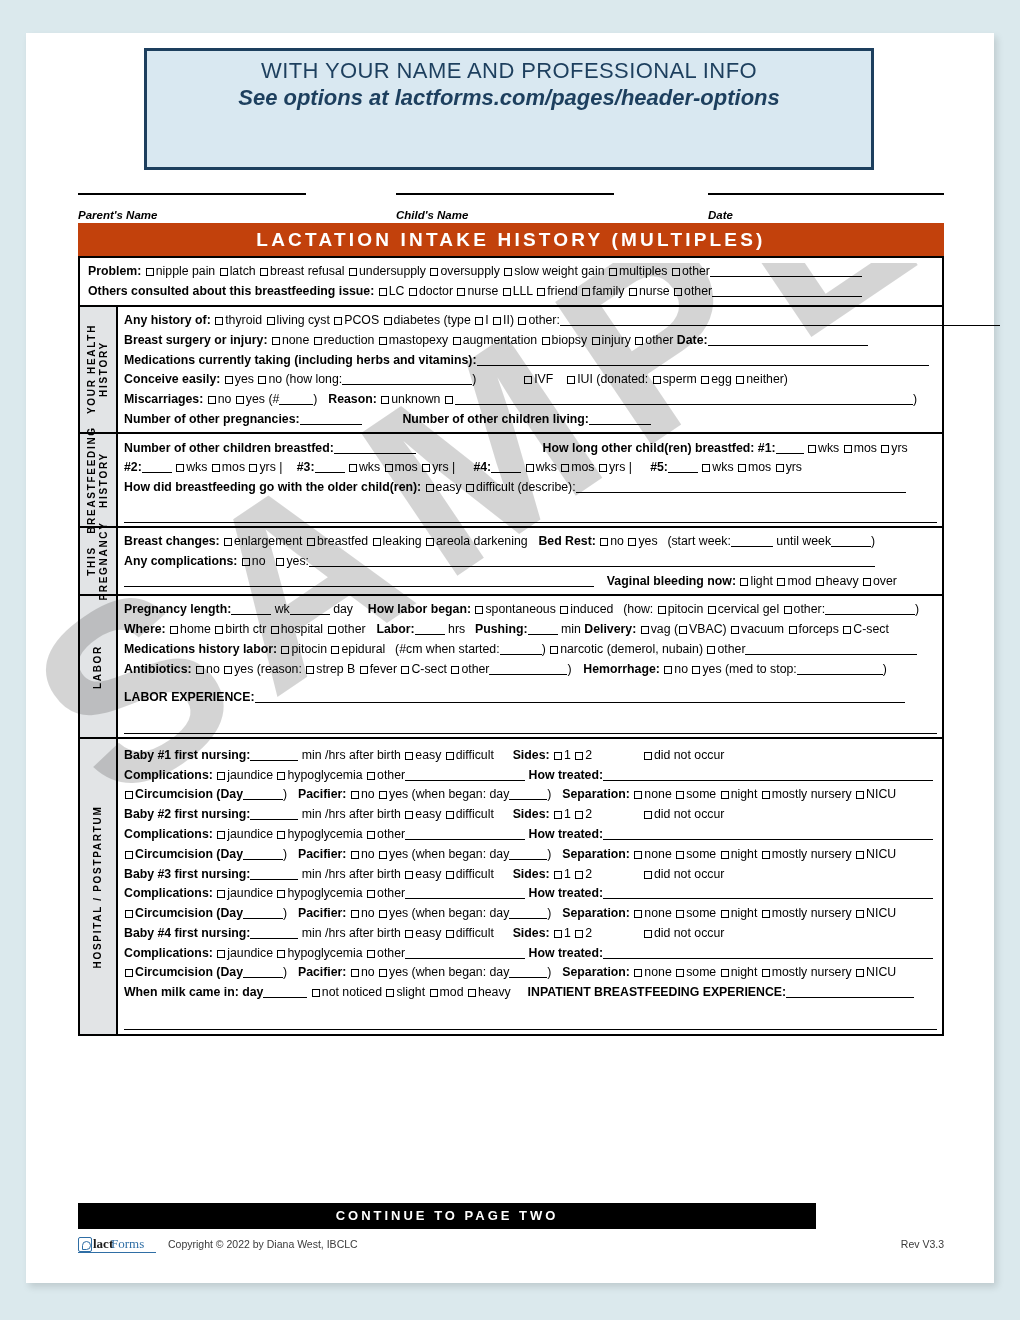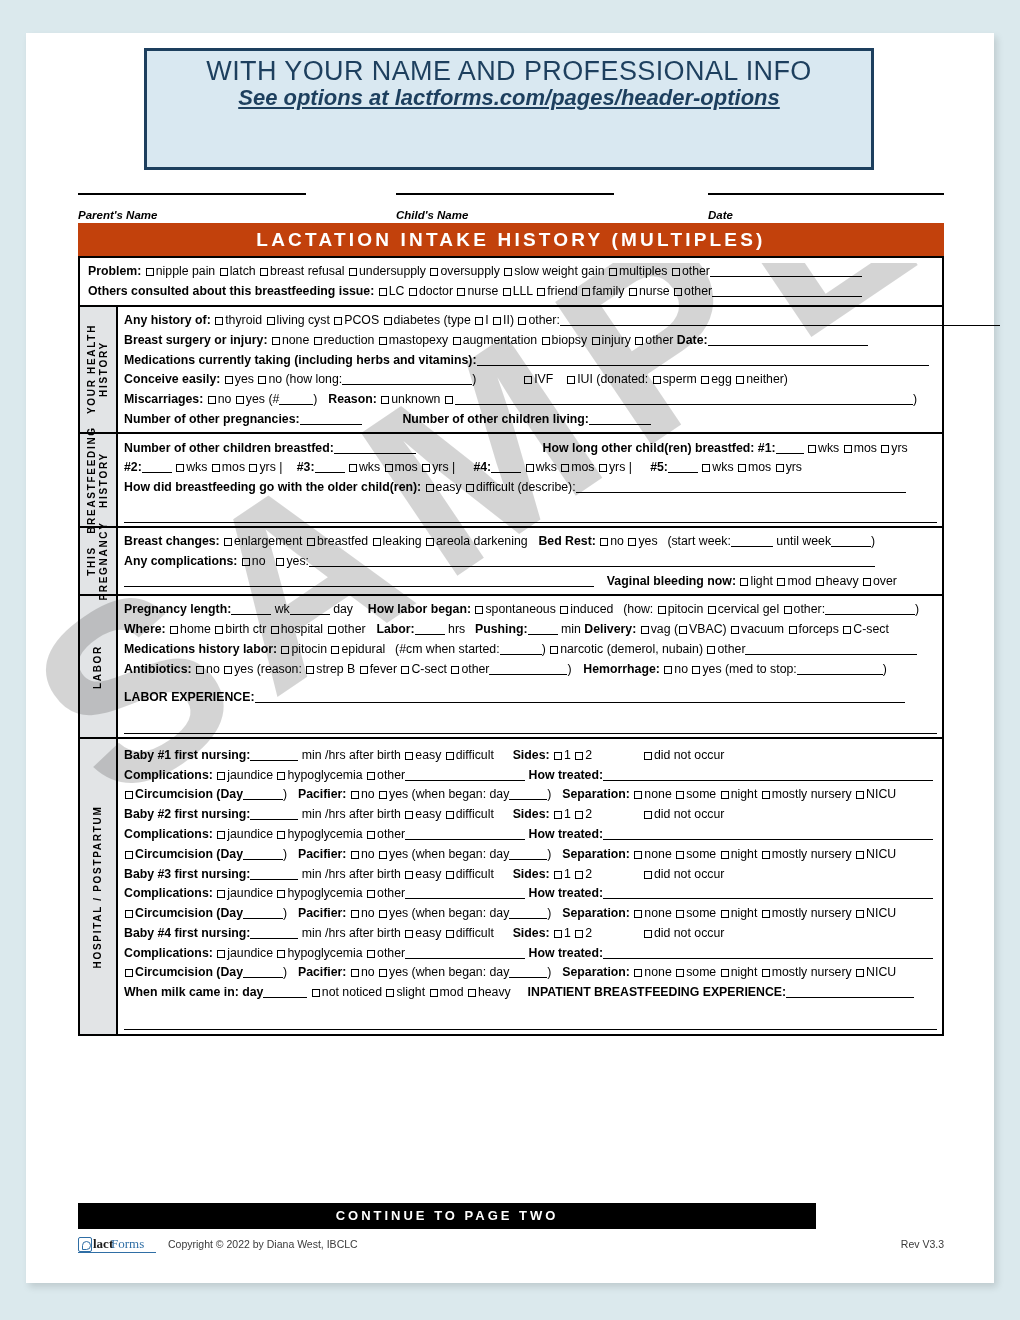--- a/index.html
+++ b/index.html
@@ -31,22 +31,22 @@
   .content { position:relative; z-index:10; }
 
   
   .hdrbox {
     position:absolute; left:118px; top:15px; width:730px; height:122px;
     background:#d9e8f1; border:3px solid #1d3f5e;
     text-align:center; padding-top:6px;
   }
   .hdr1 { font-size:45px; font-weight:bold; color:#1d3f5e; letter-spacing:1px;
           line-height:49px; font-family:"Liberation Sans", sans-serif; }
-  .hdr2 { font-size:27px; color:#1d3f5e; letter-spacing:.4px; line-height:28px; }
-  .hdr3 { font-size:22px; color:#1d3f5e; font-style:italic; font-weight:bold; line-height:26px;text-decoration:underline; }
+  .hdr2 { font-size:22px; color:#1d3f5e; letter-spacing:.4px; line-height:28px; }
+  .hdr3 { font-size:22px; color:#1d3f5e; font-style:italic; font-weight:bold; line-height:26px; }
 
   
   .namerow { position:absolute; left:52px; top:160px; width:866px; height:28px; }
   .nm { position:absolute; }
   .nm .rule { border-top:2.5px solid #000; height:0; }
   .nm .lbl { font-size:11.5px; font-weight:bold; color:#000; margin-top:14px;font-style:italic; }
 
   
   .titlebar {
     position:absolute; left:52px; top:190px; width:866px; height:33px;

